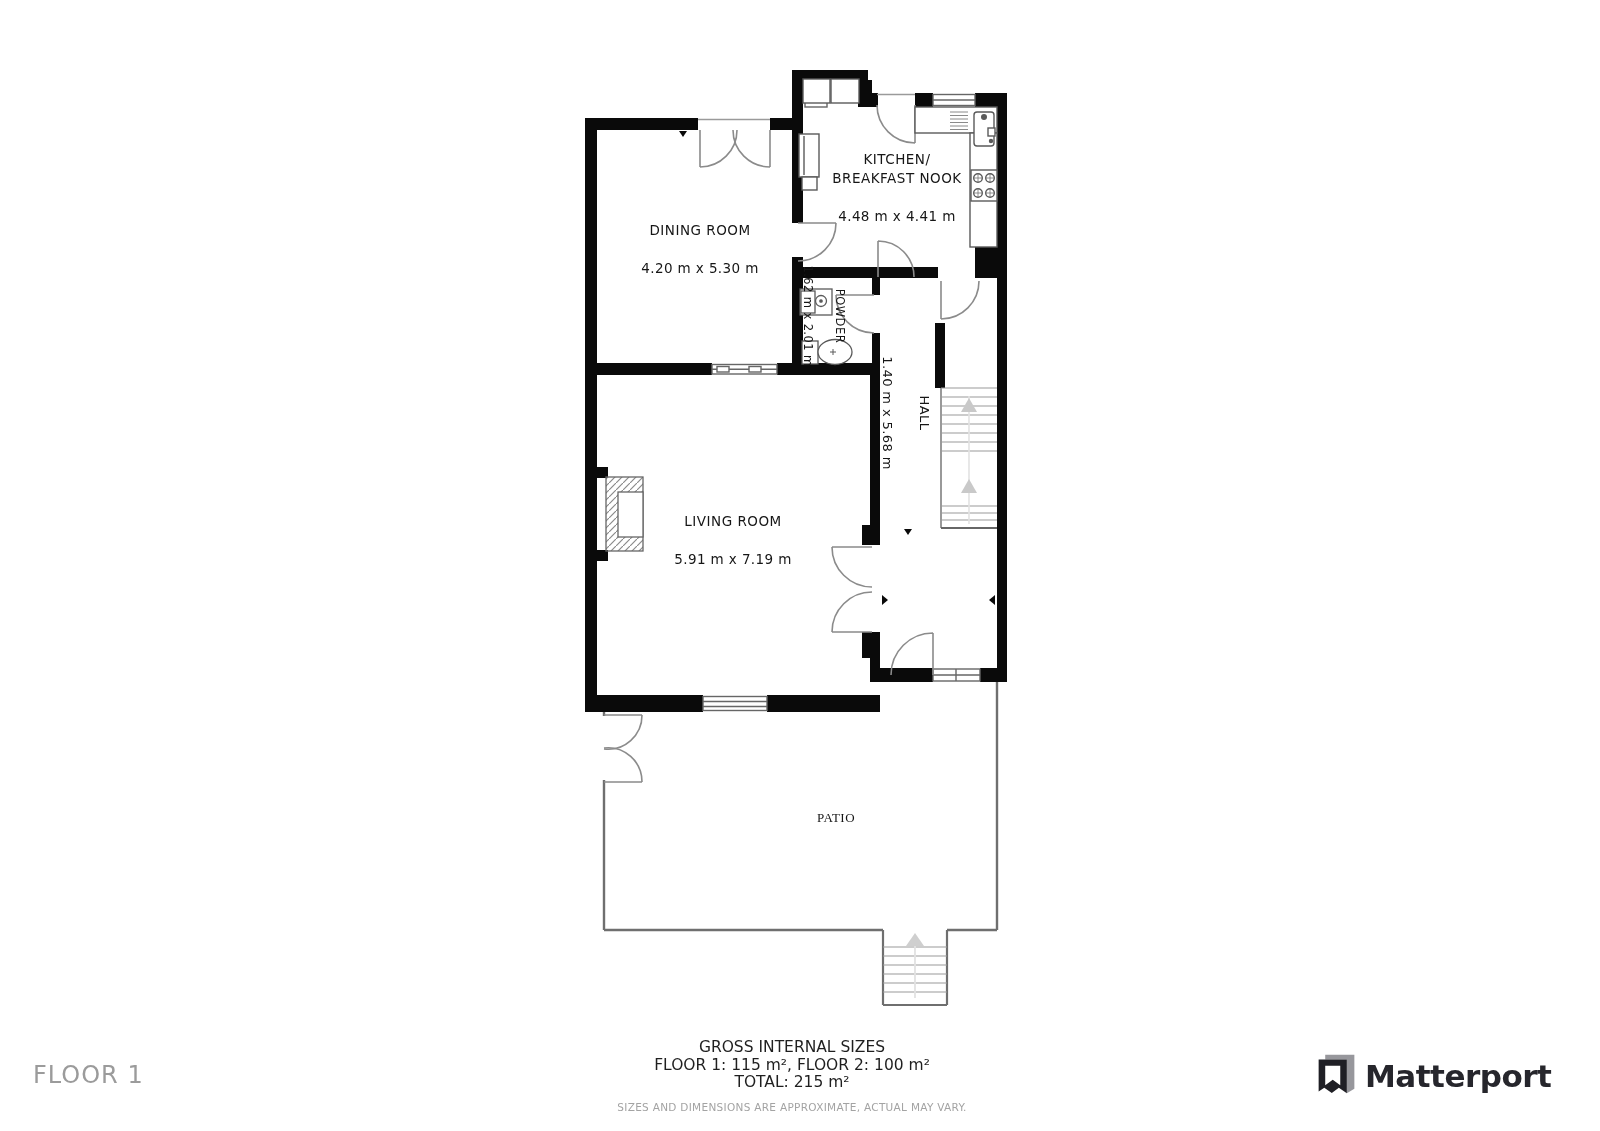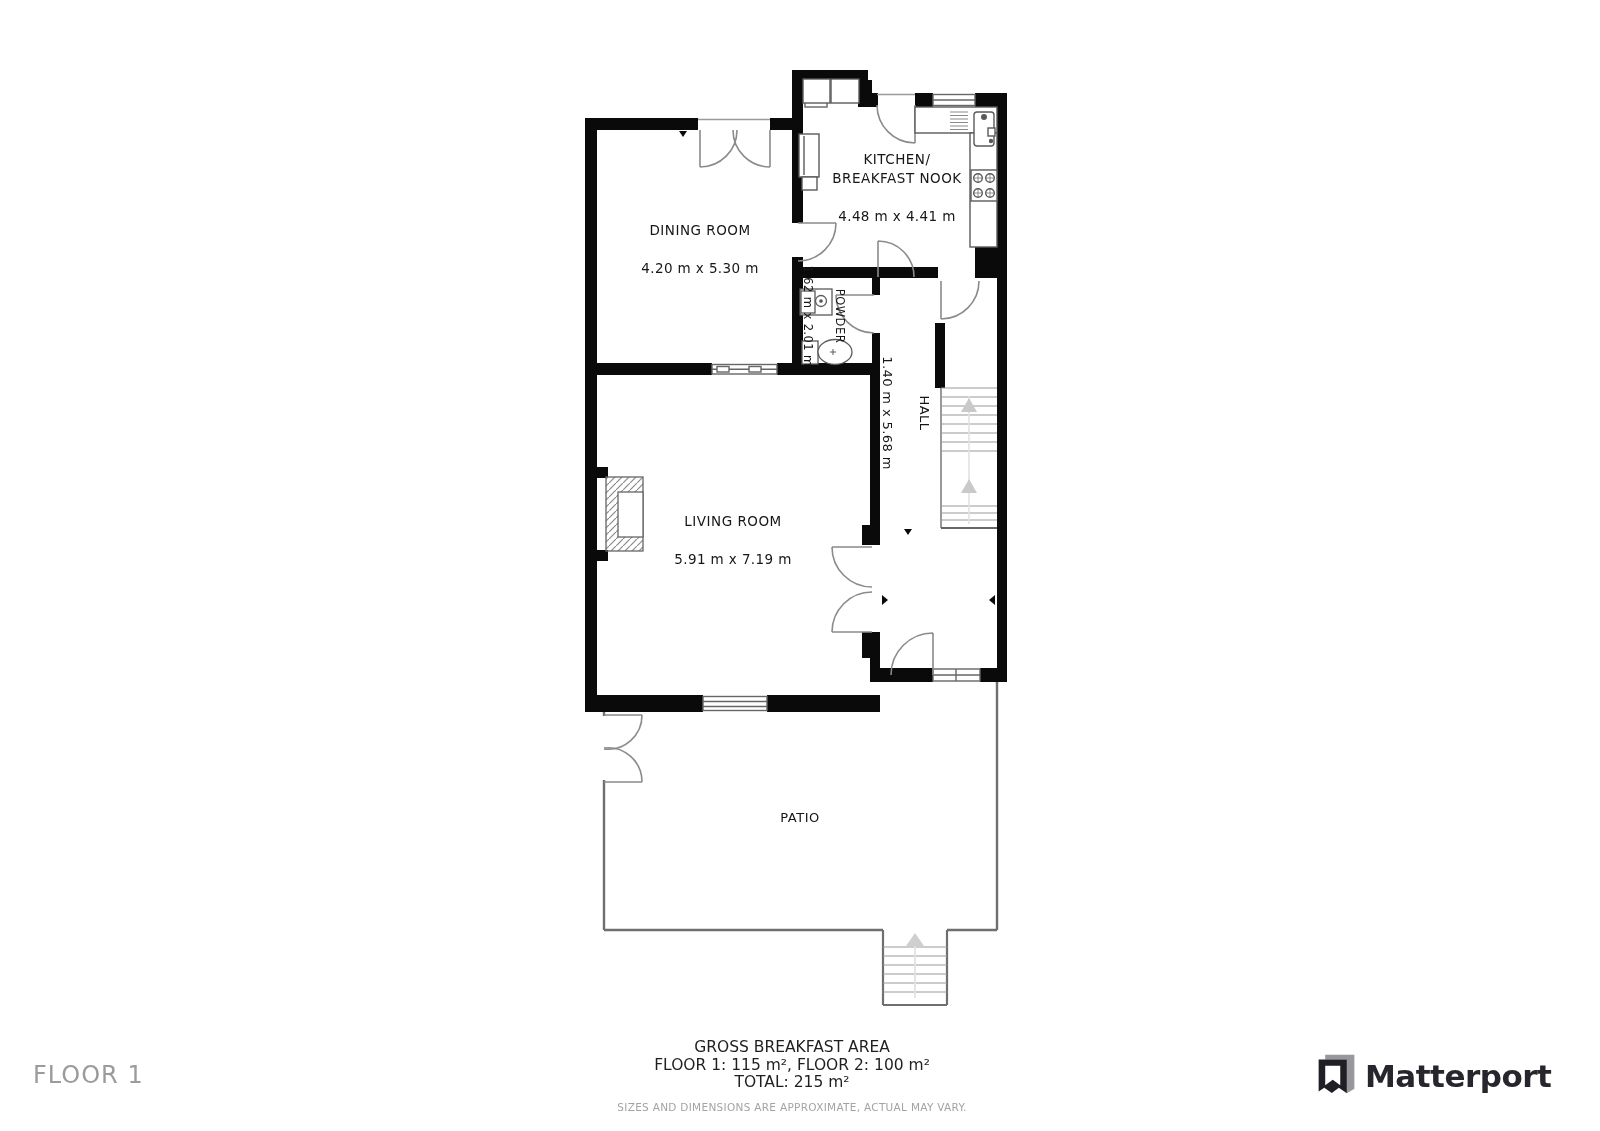--- a/index.html
+++ b/index.html
@@ -290,26 +290,26 @@
     <div>HALL</div>
     <div class="dims">1.40 m x 5.68 m</div>
   </div>
 
   <div class="room-label" style="left:733px; top:540px;">
     <div>LIVING ROOM</div>
     <div class="dims">5.91 m x 7.19 m</div>
   </div>
 
 
-  <div class="room-label mid-label" style="left:800px; top:818px;">
+  <div class="room-label mid-label" style="left:836px; top:818px;font-family:Liberation Serif, serif;">
     <div>PATIO</div>
   </div>
 
   <div class="footer-block">
-    <div>GROSS BREAKFAST AREA</div>
+    <div>GROSS INTERNAL SIZES</div>
     <div>FLOOR 1: 115 m², FLOOR 2: 100 m²</div>
     <div>TOTAL: 215 m²</div>
     <div class="disclaimer">SIZES AND DIMENSIONS ARE APPROXIMATE, ACTUAL MAY VARY.</div>
   </div>
 
   <div class="floor-tag">FLOOR 1</div>
 
   <div class="brand">
     <svg width="47" height="47" viewBox="0 0 100 100">
       <polygon fill="#97979c" points="26,6 88,6 88,78 72,88 72,16 26,16"></polygon>

